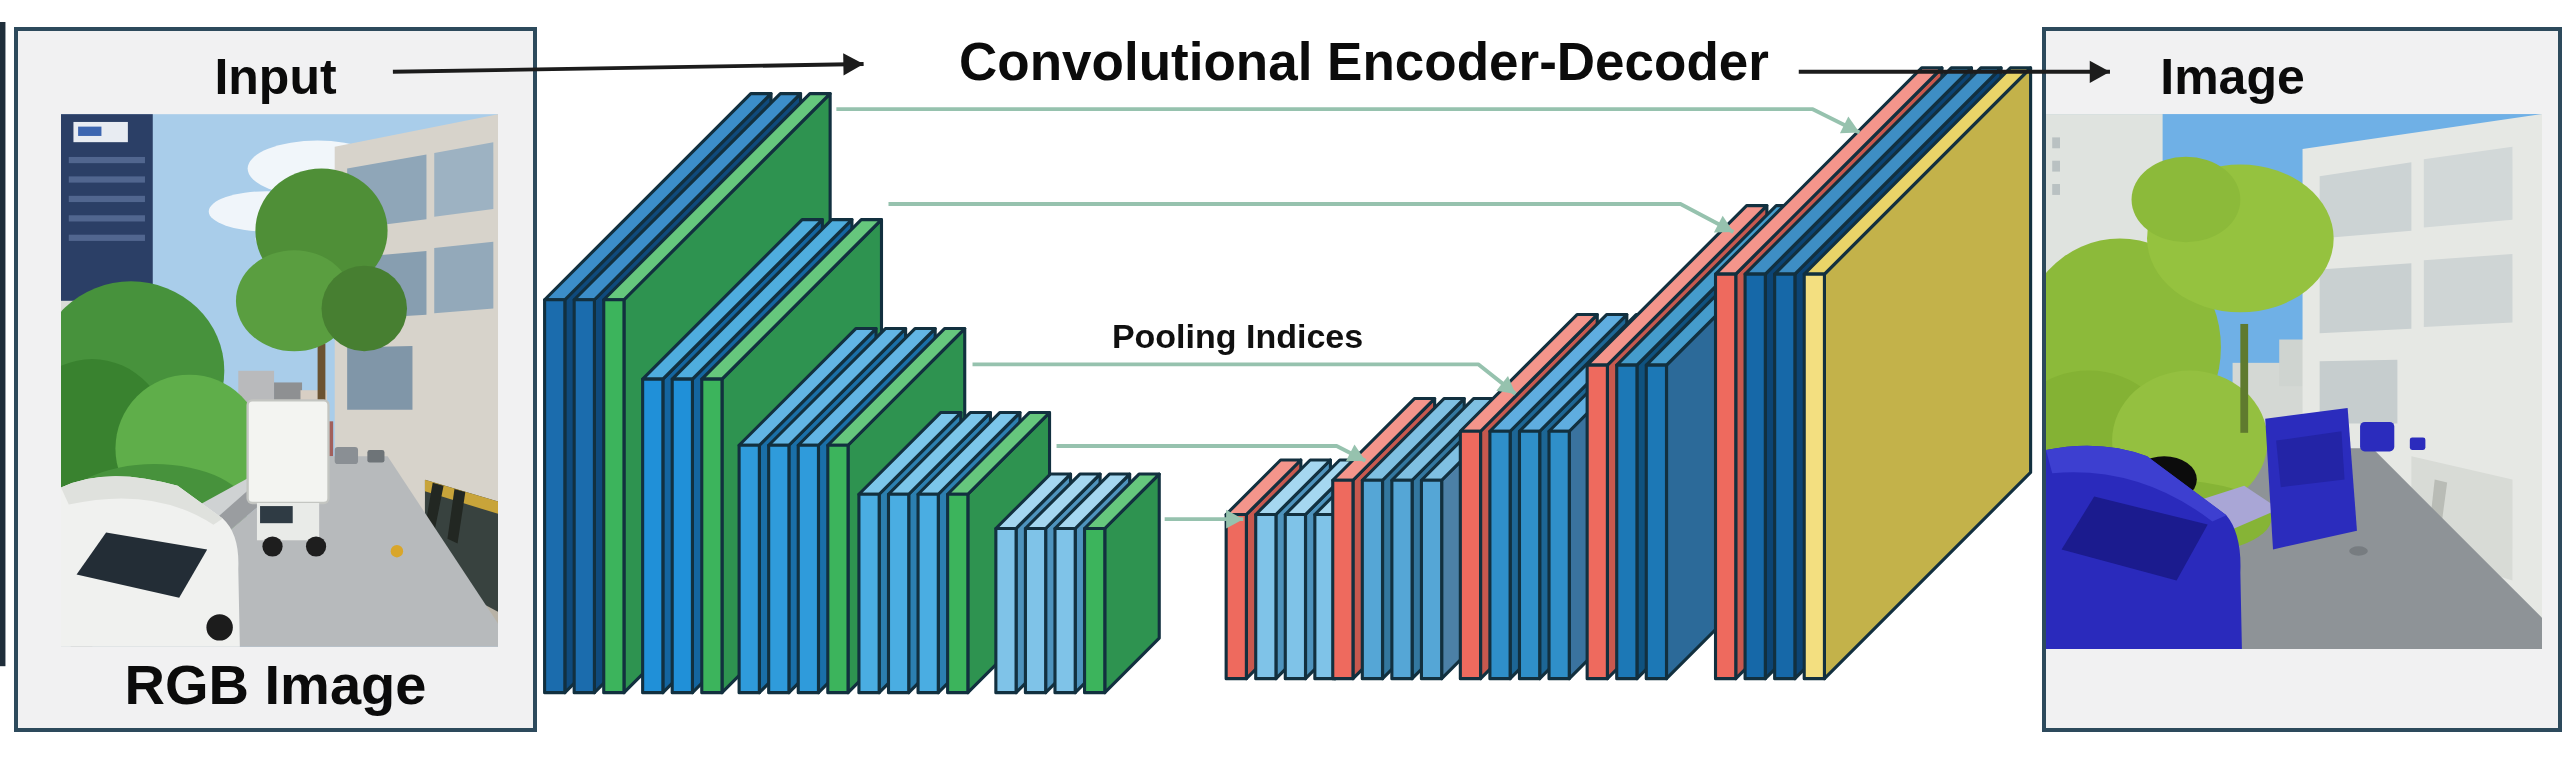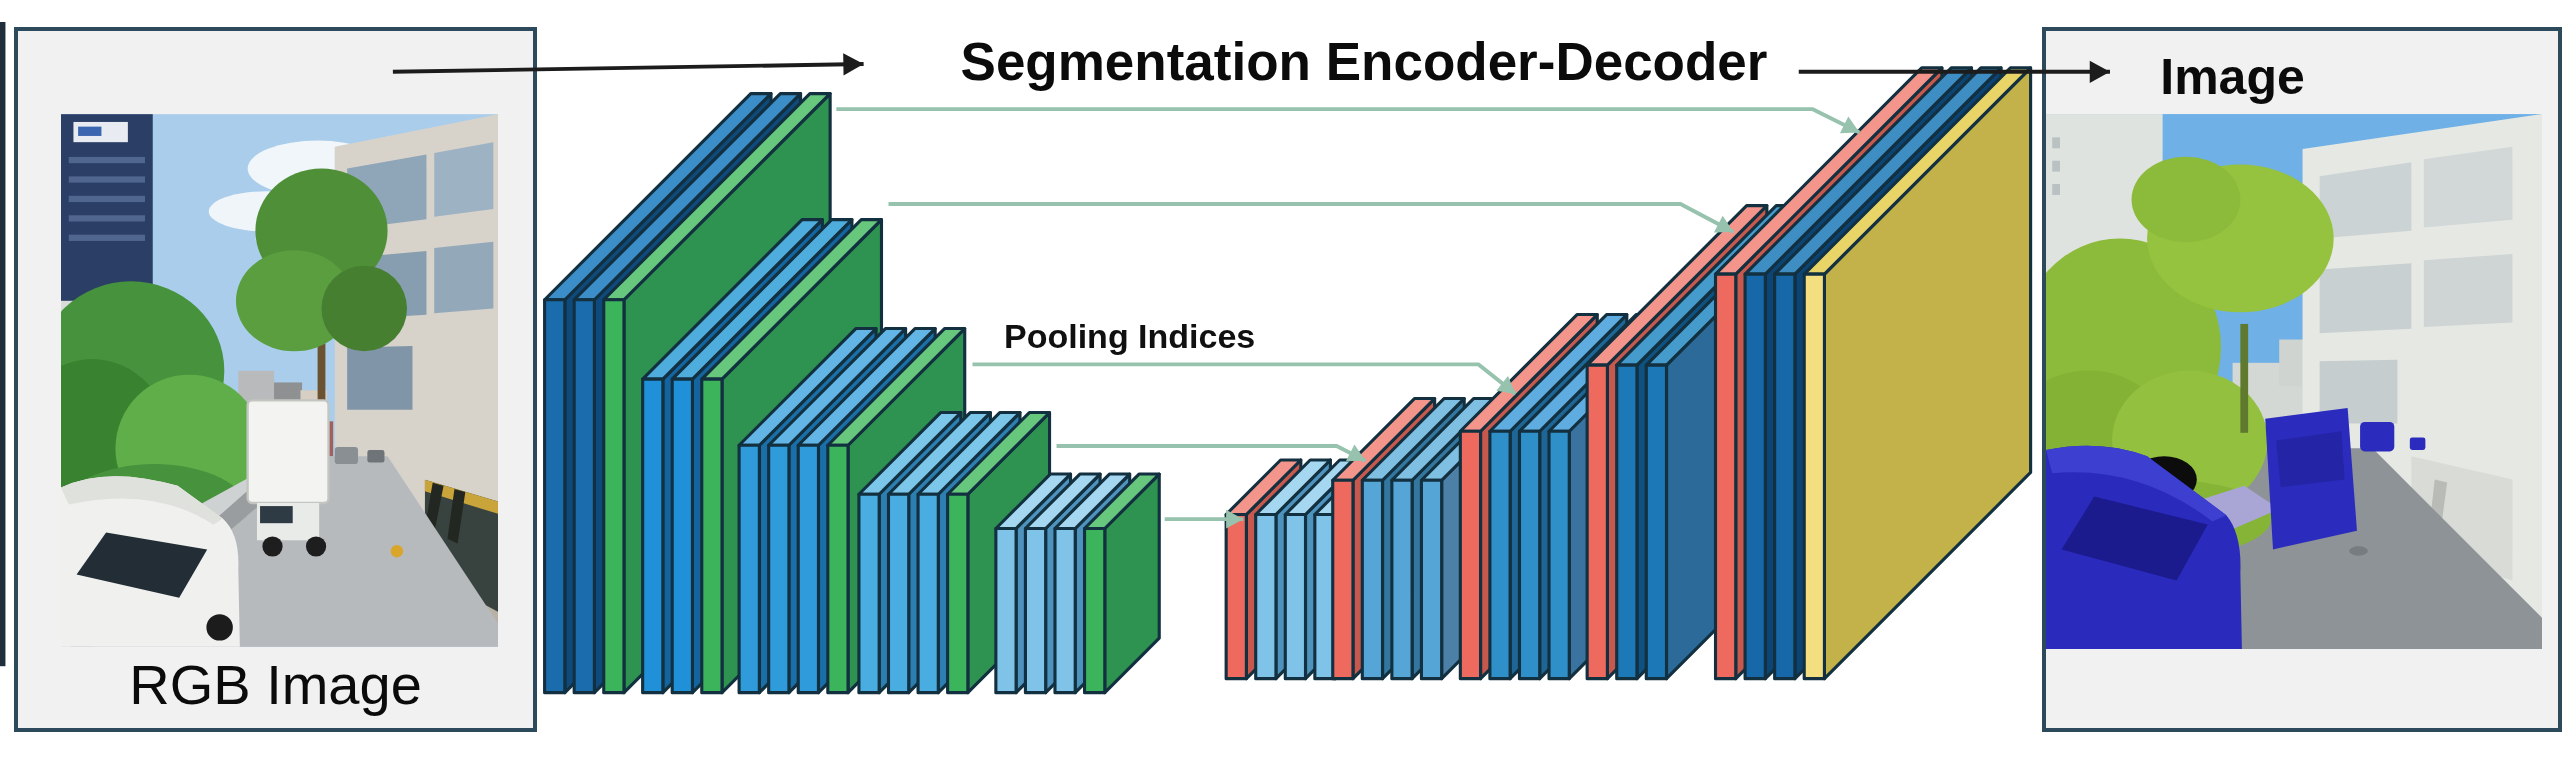--- a/index.html
+++ b/index.html
@@ -2,34 +2,35 @@
 <html style="font-size:12.4px"><head>
 <meta charset="utf-8">
 <style>
   html,body{margin:0;padding:0;background:#ffffff;}
   .stage{position:relative;width:2576px;height:759px;background:#ffffff;overflow:hidden;
          font-family:"Liberation Sans", sans-serif;}
   .panel{position:absolute;top:27px;height:705px;background:#f1f1f2;border:4.7px solid #2d4a5c;box-sizing:border-box;z-index:1;}
   .panel.left{left:14px;width:523px;}
   .panel.right{left:2042px;width:520px;}
   .panel-label{position:absolute;z-index:6;color:#0b0b0b;font-weight:700;font-size:50px;text-align:center;white-space:nowrap;}
-  .caption{position:absolute;z-index:6;color:#0b0b0b;font-weight:400;font-size:58px;text-align:center;white-space:nowrap;}
+  .caption{position:absolute;z-index:6;color:#0b0b0b;font-weight:700;font-size:58px;text-align:center;white-space:nowrap;}
   .main-title{position:absolute;left:897px;top:31px;width:934px;z-index:6;text-align:center;
               color:#0b0b0b;font-weight:700;font-size:53px;white-space:nowrap;}
-  .pool-label{position:absolute;left:1004px;top:317px;width:467px;z-index:6;text-align:left;
+  .pool-label{position:absolute;left:1004px;top:317px;width:467px;z-index:6;text-align:center;
               color:#101010;font-weight:600;font-size:34px;white-space:nowrap;}
   .photo{position:absolute;z-index:2;}
   #net-svg{position:absolute;left:0;top:0;z-index:5;pointer-events:none;}
 </style>
 </head>
 <body>
 
 <div class="stage">
 
   <div class="panel left"></div>
+  <div class="panel-label" style="left:159px;top:48px;width:233px;">Input</div>
   <svg class="photo" style="left:61px;top:114px;" width="437" height="533" viewBox="0 0 562 685">
     <rect x="0" y="0" width="562" height="685" fill="#a9cdea"></rect>
     <ellipse cx="330" cy="70" rx="90" ry="36" fill="#f4f8fb" opacity="0.95"></ellipse>
     <ellipse cx="415" cy="110" rx="70" ry="28" fill="#eef4f9" opacity="0.9"></ellipse>
     <ellipse cx="265" cy="125" rx="75" ry="26" fill="#f7fafc" opacity="0.9"></ellipse>
     <ellipse cx="360" cy="160" rx="110" ry="30" fill="#e8f1f8" opacity="0.8"></ellipse>
 
     <rect x="0" y="0" width="118" height="275" fill="#2b3f66"></rect>
     <rect x="16" y="10" width="70" height="26" fill="#e8ecf2"></rect>
     <rect x="22" y="16" width="30" height="12" fill="#3d66b0"></rect>
@@ -128,21 +129,21 @@
 
     <path d="M282,392 L388,378 L400,536 L292,560 Z" fill="#2b2cbd"></path>
     <path d="M296,420 L380,408 L384,470 L302,480 Z" fill="#2324a6"></path>
     <rect x="404" y="396" width="44" height="38" rx="6" fill="#2b2cbd"></rect>
     <rect x="468" y="416" width="20" height="16" rx="3" fill="#2b2cbd"></rect>
     <path d="M0,432 Q70,418 130,440 L232,516 Q252,540 250,590 L252,688 L0,688 Z" fill="#2a2abc"></path>
     <path d="M62,492 L208,528 L168,600 L20,560 Z" fill="#1b1b8e"></path>
     <path d="M0,432 Q70,418 130,440 L232,516 L214,524 Q120,452 8,462 Z" fill="#3d3fd0"></path>
   </svg>
 
-  <div class="main-title">Segmentation Encoder-Decoder</div>
+  <div class="main-title">Convolutional Encoder-Decoder</div>
   <div class="pool-label">Pooling Indices</div>
 
   <svg id="net-svg" width="2576" height="759" viewBox="0 0 3311 975">
       <rect x="0" y="28" width="7" height="828" fill="#1f2e3a"></rect>
       <polygon points="726,385 991,120 991,625 726,890" fill="#0f4a7c" stroke="#12303f" stroke-width="4" stroke-linejoin="round"></polygon>
       <polygon points="700,385 965,120 991,120 726,385" fill="#3c8ec9" stroke="#12303f" stroke-width="4" stroke-linejoin="round"></polygon>
       <polygon points="700,385 726,385 726,890 700,890" fill="#1b6cad" stroke="#12303f" stroke-width="4" stroke-linejoin="round"></polygon>
       <polygon points="764,385 1029,120 1029,625 764,890" fill="#0f4a7c" stroke="#12303f" stroke-width="4" stroke-linejoin="round"></polygon>
       <polygon points="738,385 1003,120 1029,120 764,385" fill="#3c8ec9" stroke="#12303f" stroke-width="4" stroke-linejoin="round"></polygon>
       <polygon points="738,385 764,385 764,890 738,890" fill="#1b6cad" stroke="#12303f" stroke-width="4" stroke-linejoin="round"></polygon>

